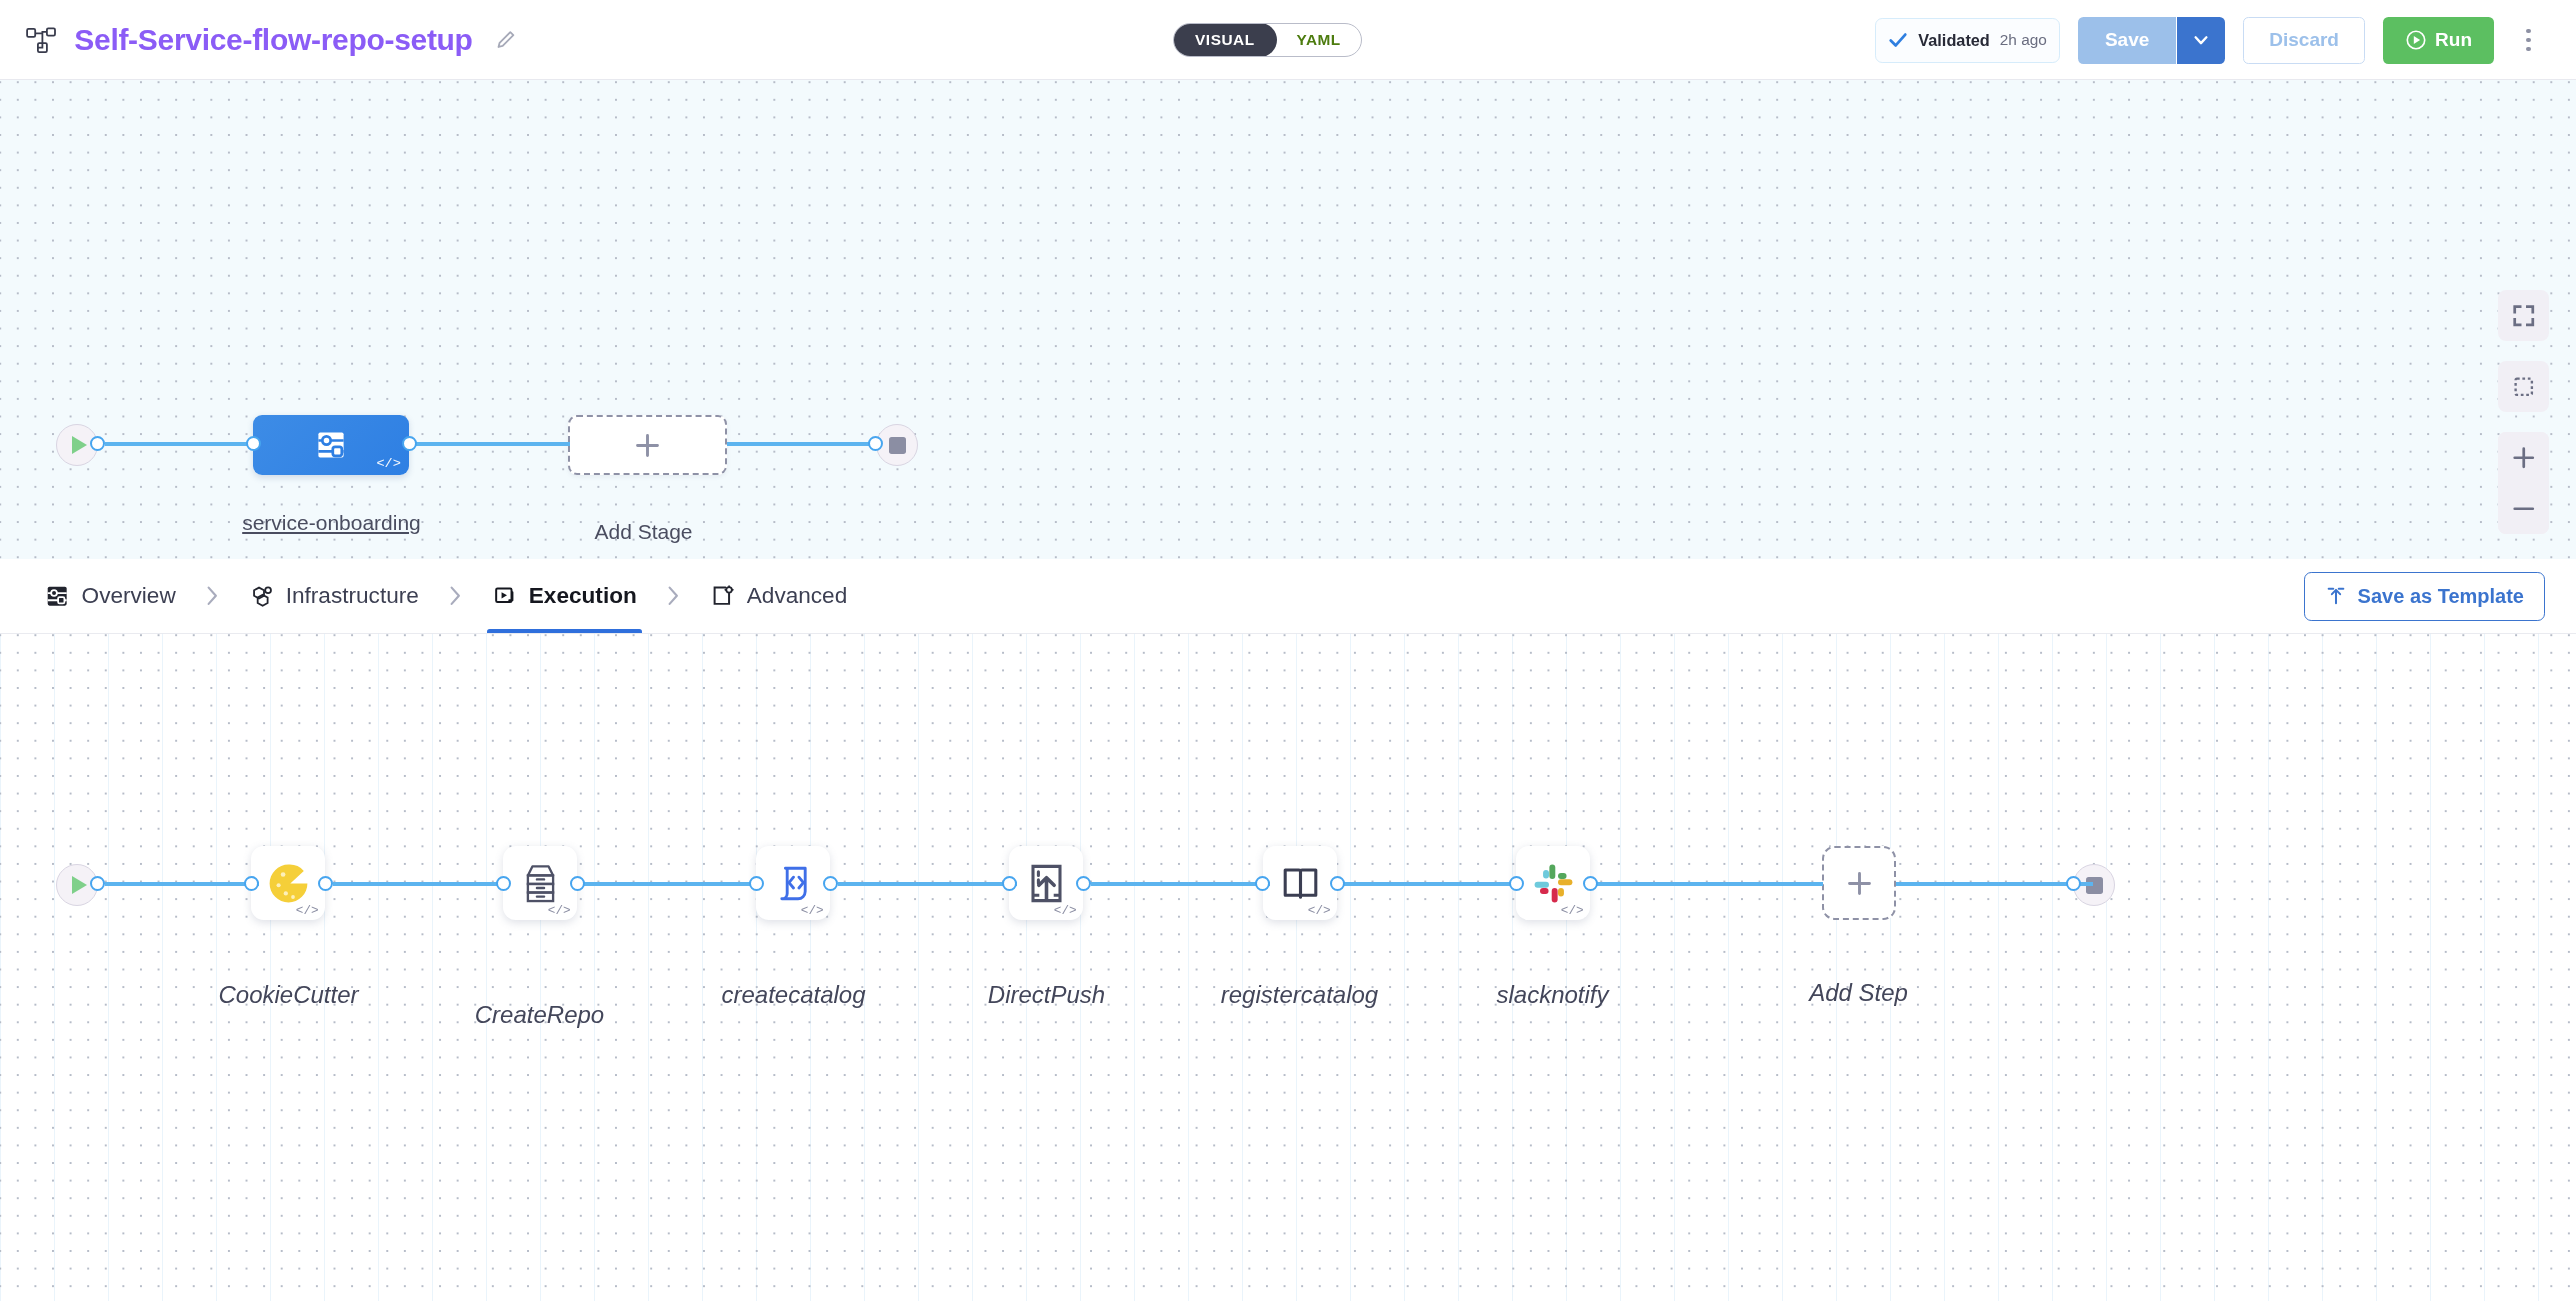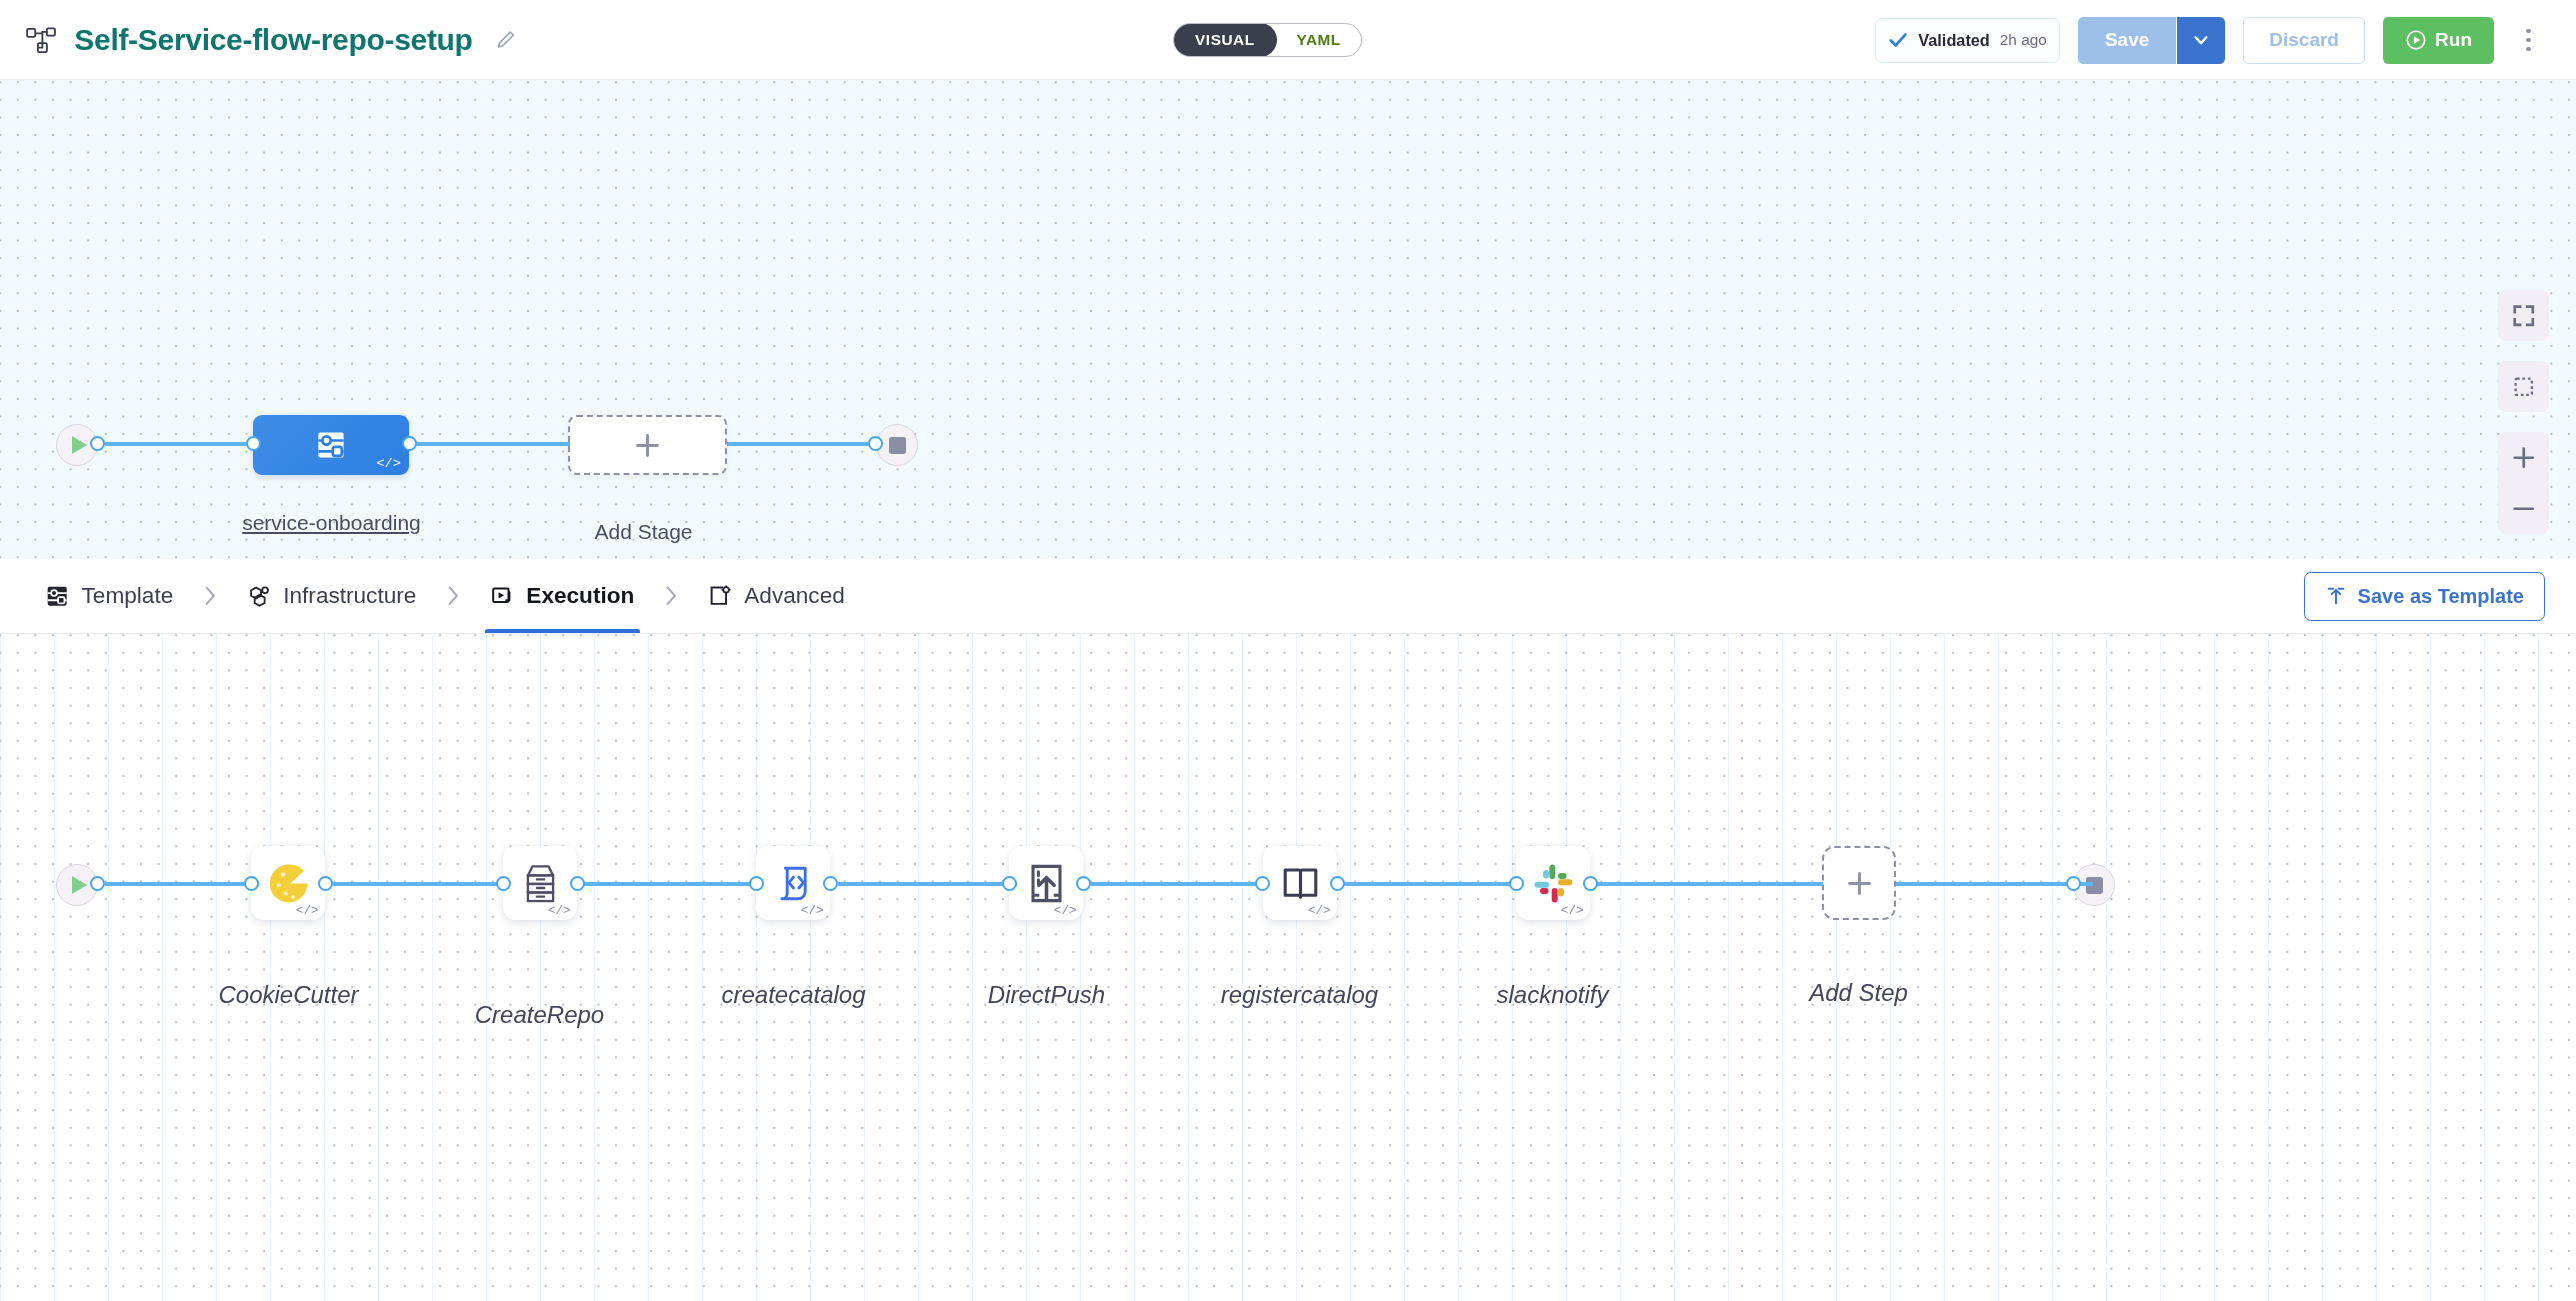--- a/index.html
+++ b/index.html
@@ -20,21 +20,21 @@
     padding: 0 31px 0 25px;
     position: relative; z-index: 20;
   }
   .header::after{
     content:""; position:absolute; left:0; right:0; bottom:0; height:0.9px;
     background:#e8e9ef;
   }
   .hdr-left { display: flex; align-items: center; gap: 16.3px; }
   .pipeline-glyph { width: 33px; height: 27px; display:block; }
   .pipeline-title {
-    font-size: 30px; font-weight: bold; color: #0f766e;
+    font-size: 30px; font-weight: bold; color: #8b5cf6;
     letter-spacing: -0.3px; white-space: nowrap;
   }
   .edit-pencil { width: 23.5px; height: 23.5px; margin-left: 5.4px; cursor: pointer; display:block; }
 
   .hdr-center { position:absolute; left: 1173px; top: 50%; transform: translateY(-50%); }
   .vy-toggle {
     display: flex; align-items: center;
     border: 1.4px solid #b9bcc9; border-radius: 904px;
     height: 34px; background: #fff; overflow: hidden;
   }
@@ -377,21 +377,21 @@
 
       <div class="tab">
         <span class="tab-ico">
           <svg viewBox="0 0 27 27" width="24.4" height="24.4">
             <rect x="3" y="3" width="21" height="21" rx="2" fill="#22242e"></rect>
             <path d="M3 10 H24 M3 18 H24" stroke="#ffffff" stroke-width="2"></path>
             <circle cx="10" cy="10" r="3.2" fill="#22242e" stroke="#ffffff" stroke-width="2"></circle>
             <rect x="14.5" y="14.5" width="7" height="7" rx="1.6" fill="#22242e" stroke="#ffffff" stroke-width="2"></rect>
           </svg>
         </span>
-        <span>Template</span>
+        <span>Overview</span>
       </div>
 
       <div class="tab-sep">
         <span class="chev-sep">
           <svg viewBox="0 0 16 26" width="14.5" height="23.5">
             <path d="M4 4 L12 13 L4 22" fill="none" stroke="#a9acbd" stroke-width="2.4" stroke-linecap="round" stroke-linejoin="round"></path>
           </svg>
         </span>
       </div>
 

